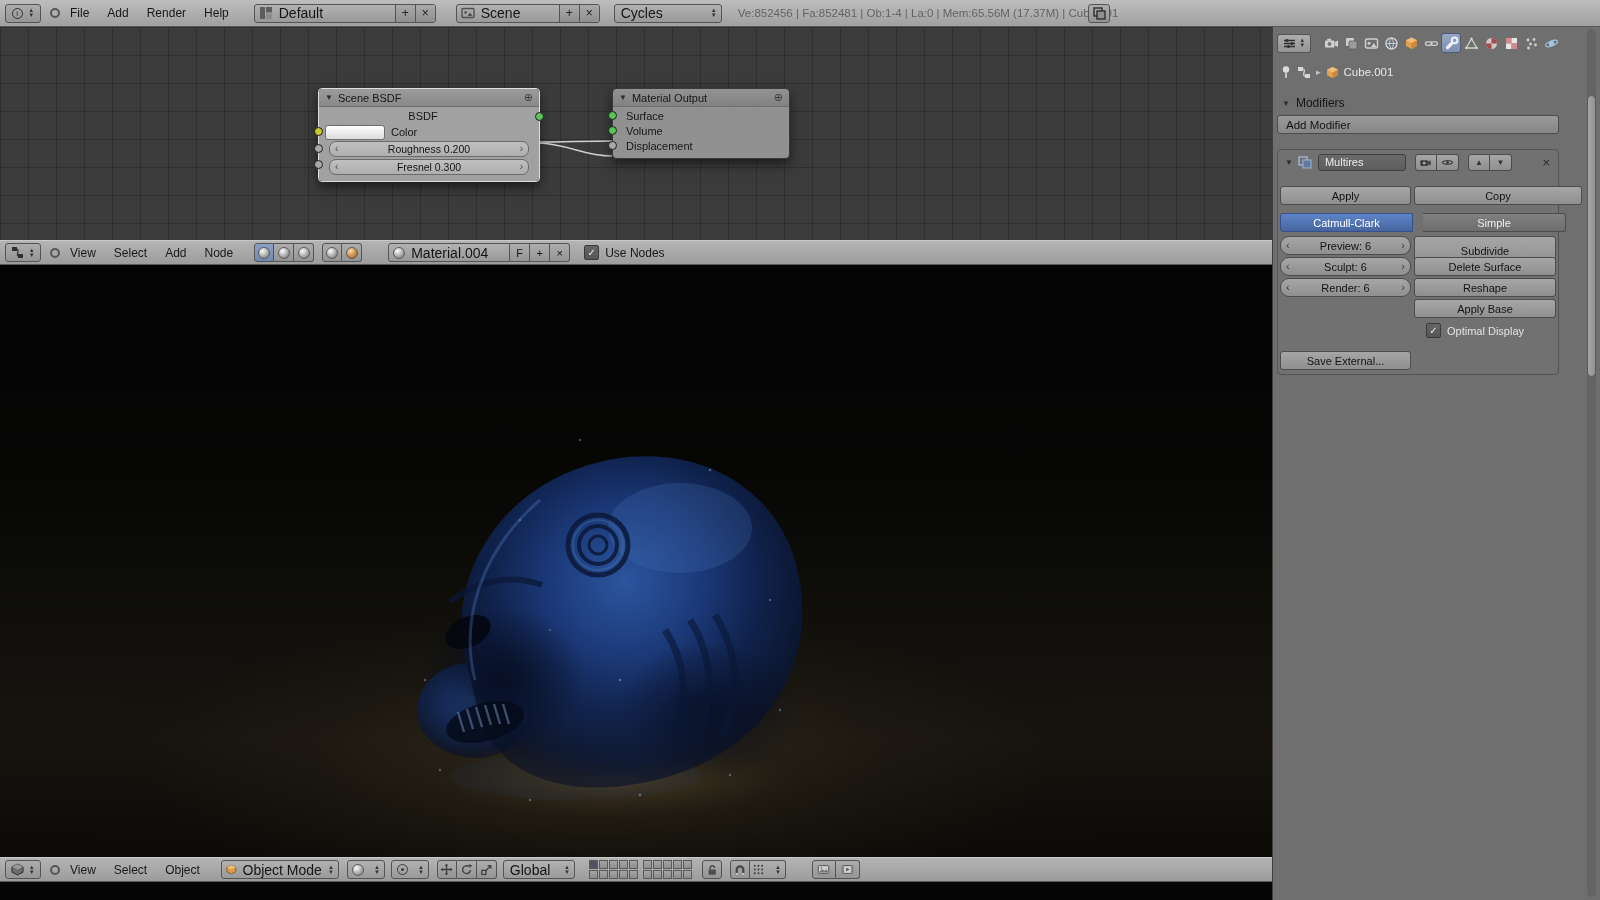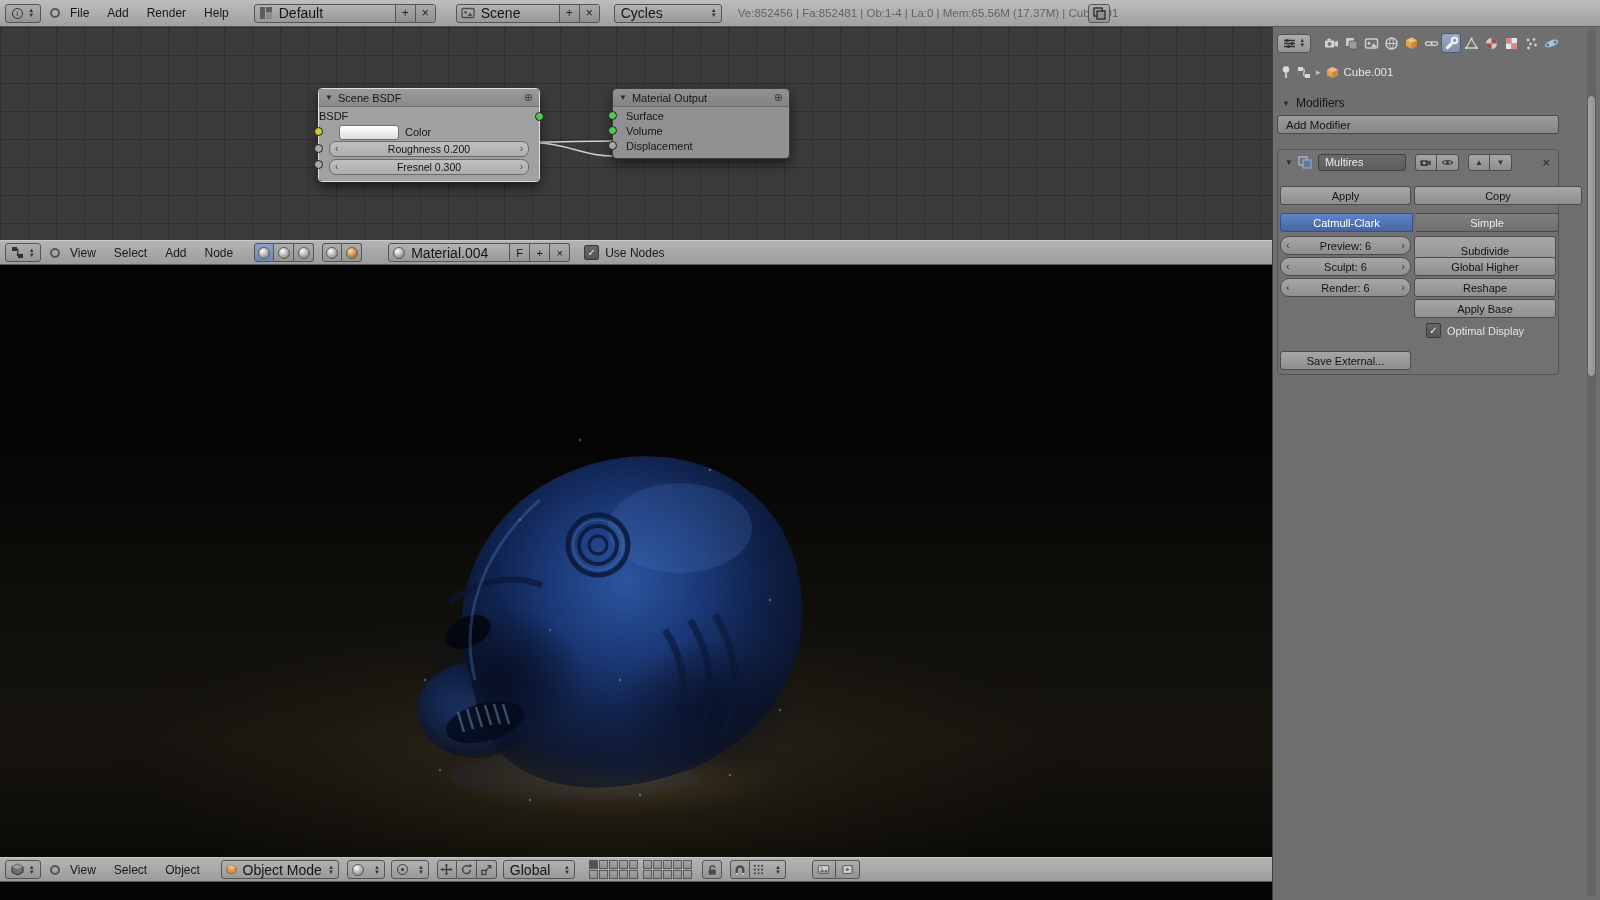--- a/index.html
+++ b/index.html
@@ -43,23 +43,23 @@
   .node .nhead{height:17px;display:flex;align-items:center;gap:5px;padding:0 6px;border-radius:4px 4px 0 0;
                background:linear-gradient(#9b9b9b,#898989);border-bottom:1px solid #6e6e6e;}
   .node .nhead .tri{font-size:8px;color:#2c2c2c;}
   .node .nhead .ttl{flex:1;font-size:11px;}
   .node .nhead .pc{font-size:11px;color:#3c3c3c;}
   .node .nbody{padding:2px 0 4px;border-radius:0 0 4px 4px;}
   .glass-node{left:318px;top:88px;width:220px;border:1px solid #dedede;}
   .glass-node .nbody{background:rgba(164,164,164,.97);}
   .out-node{left:612px;top:88px;width:176px;border:1px solid #3a3a3a;}
   .out-node .nbody{background:rgba(150,150,150,.95);}
-  .orow{height:15px;line-height:15px;text-align:left;padding-right:12px;}
+  .orow{height:15px;line-height:15px;text-align:center;padding-right:12px;}
   .irow{height:15px;line-height:15px;text-align:left;padding-left:13px;}
-  .crow{display:flex;align-items:center;gap:6px;height:16px;margin:0 20px;}
+  .crow{display:flex;align-items:center;gap:6px;height:16px;margin:0 6px;}
   .swatch{width:58px;height:13px;border-radius:3px;border:1px solid #6f6f6f;background:linear-gradient(#fff,#dcdcdc);flex:none;}
   .nslider{position:relative;height:14px;margin:1px 10px 2px;background:linear-gradient(#c0c0c0,#aeaeae);
            border:1px solid #6a6a6a;border-radius:7px;display:flex;align-items:center;justify-content:center;
            font-size:10.5px;color:#141414;}
   .nslider .arr{position:absolute;top:0;font-size:10px;line-height:13px;color:#4a4a4a;}
   .nslider .al{left:5px;} .nslider .ar{right:5px;}
   .socket{position:absolute;width:9px;height:9px;border-radius:50%;border:1px solid #1f1f1f;box-sizing:border-box;}
   .sk-green{background:#58c458;} .sk-yellow{background:#c8c832;} .sk-gray{background:#a8a8a8;}
 
   .tglbtn{width:20px;height:19px;display:flex;align-items:center;justify-content:center;box-sizing:border-box;
@@ -681,21 +681,21 @@
       <div class="pbtn" style="left:2px;top:36px;width:131px;height:19px">
           <span>Apply</span>
         </div>
       <div class="pbtn" style="left:136px;top:36px;width:168px;height:19px">
           <span>Copy</span>
         </div>
 
       <div class="pbtn blue" style="left:2px;top:63px;width:133px;height:19px;border-radius:3px 0 0 3px">
           <span>Catmull-Clark</span>
         </div>
-      <div class="pbtn dark" style="left:138px;top:63px;width:143px;height:19px;border-radius:0 3px 3px 0;border-left:none">
+      <div class="pbtn dark" style="left:145px;top:63px;width:143px;height:19px;border-radius:0 3px 3px 0;border-left:none">
           <span>Simple</span>
         </div>
 
       <div class="stepper" style="left:2px;top:86px;width:131px;height:19px">
         <span class="arr al">‹</span>
         <span>Preview: 6</span>
         <span class="arr ar">›</span>
       </div>
       <div class="stepper" style="left:2px;top:107px;width:131px;height:19px">
         <span class="arr al">‹</span>
@@ -705,21 +705,21 @@
       <div class="stepper" style="left:2px;top:128px;width:131px;height:19px">
         <span class="arr al">‹</span>
         <span>Render: 6</span>
         <span class="arr ar">›</span>
       </div>
 
       <div class="pbtn" style="left:136px;top:86px;width:142px;height:30px">
           <span>Subdivide</span>
         </div>
       <div class="pbtn" style="left:136px;top:107px;width:142px;height:19px">
-          <span>Global Higher</span>
+          <span>Delete Surface</span>
         </div>
       <div class="pbtn" style="left:136px;top:128px;width:142px;height:19px">
           <span>Reshape</span>
         </div>
       <div class="pbtn" style="left:136px;top:149px;width:142px;height:19px">
           <span>Apply Base</span>
         </div>
 
       <div class="optrow">
         <span class="checkbox">

